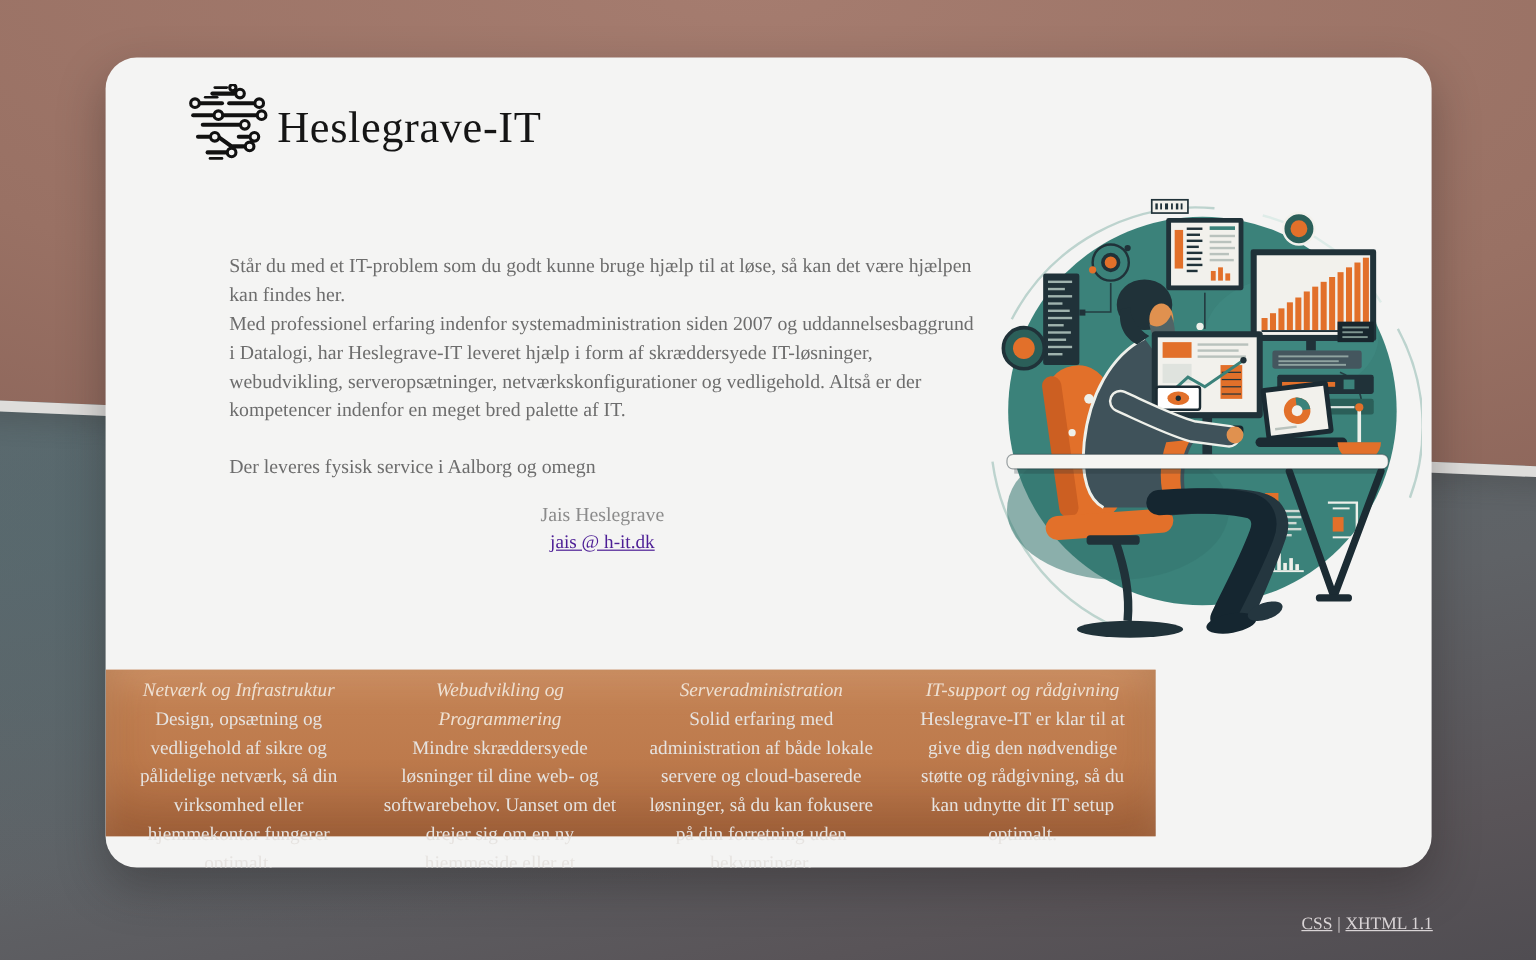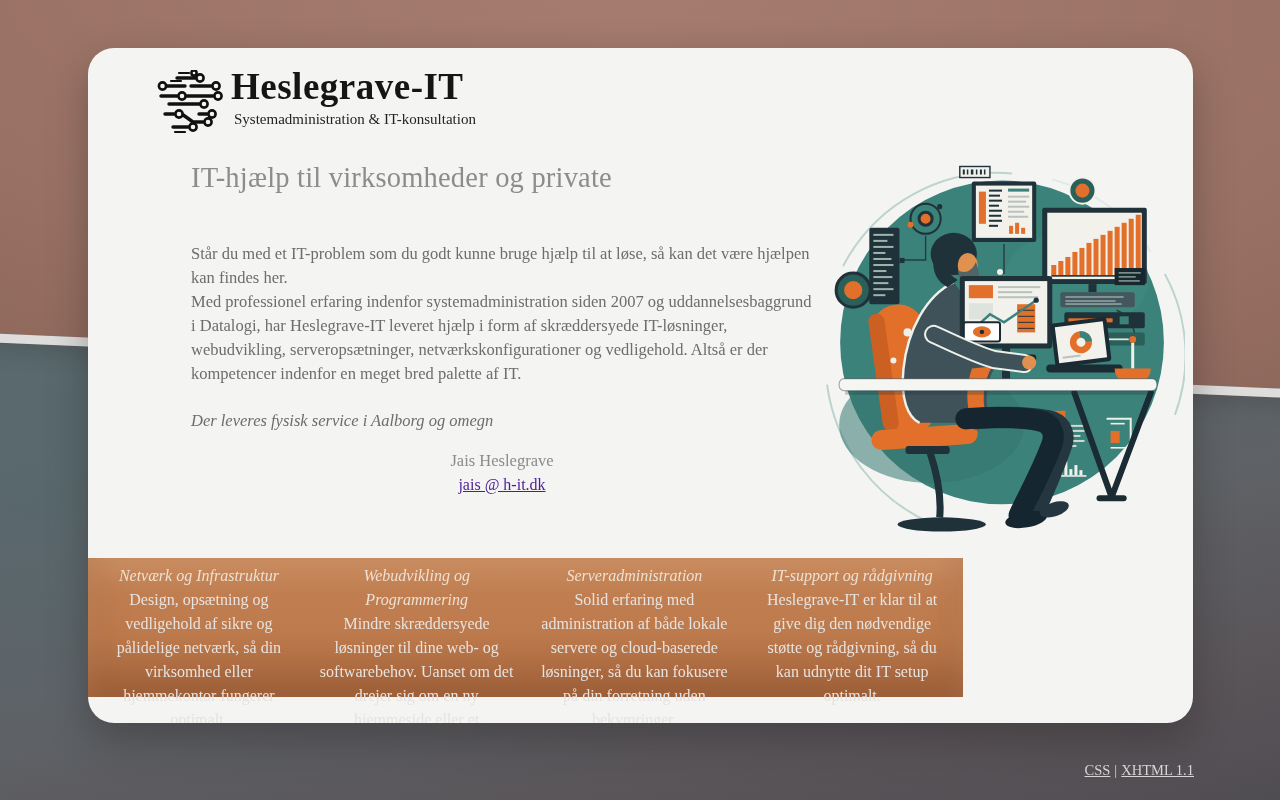--- a/index.html
+++ b/index.html
@@ -29,29 +29,29 @@
 
   
   .card {
     position:absolute; left:88px; top:48px; width:1105px; height:675px;
     background:#f4f4f3; border-radius:26px; overflow:hidden;
     box-shadow:0 16px 38px rgba(35,30,30,.35);
   }
 
   .brand-row { position:absolute; left:67px; top:18px; display:flex; align-items:flex-start; gap:6px; }
   .brand-logo { width:70px; height:66px; margin-top:4px; }
-  .brand-title { font-size:37px; font-weight:bold; color:#151515; letter-spacing:.5px; line-height:1.15; }
+  .brand-title { font-size:37px; font-weight:normal; color:#151515; letter-spacing:.5px; line-height:1.15;margin-top:20px; }
   .brand-subtitle { font-size:15px; color:#232323; margin-top:2px; margin-left:3px; }
 
   .hero-text { position:absolute; left:103px; top:114px; width:622px; }
   .hero-heading { font-size:28.5px; font-weight:400; color:#8c8c8c; margin-bottom:17px; letter-spacing:.2px; }
   .hero-intro, .hero-service-area {
     font-size:16.5px; color:#6d6d6d; line-height:24px; white-space:pre-line;margin-top:48px;
   }
-  .hero-service-area { margin-top:23px;font-style:italic; }
+  .hero-service-area { margin-top:23px; }
   .contact-block { margin-top:16px; text-align:center; line-height:24px; }
   .contact-name { font-size:16.5px; color:#8b8b8b; }
   .email-link { font-size:16px; color:#4c1d95; text-decoration:underline; }
 
   .illustration-wrap { position:absolute; left:725px; top:113px; width:372px; height:388px; }
 
   
   .services-band {
     position:absolute; left:0; top:510px; width:875px; height:139px;
     background:linear-gradient(180deg, #c48355 0%, #bd7a4c 55%, #ac6a41 100%);
@@ -111,26 +111,24 @@
           <circle cx="49" cy="34" r="3.6"></circle>
         <circle cx="24" cy="44" r="3.6"></circle>
           <circle cx="53" cy="52" r="3.6"></circle>
           <circle cx="38" cy="57" r="3.6"></circle>
         <circle cx="57" cy="44" r="3.6"></circle>
           <circle cx="39" cy="3" r="2.6"></circle>
       </g>
     </svg>
     <div>
       <div class="brand-title">Heslegrave-IT</div>
-      <div class="brand-subtitle">Systemadministration &amp; IT-konsultation</div>
     </div>
   </div>
 
   <div class="hero-text">
-    <h1 class="hero-heading">IT-hjælp til virksomheder og private</h1>
     <p class="hero-intro">Står du med et IT-problem som du godt kunne bruge hjælp til at løse, så kan det være hjælpen kan findes her.
 Med professionel erfaring indenfor systemadministration siden 2007 og uddannelsesbaggrund i Datalogi, har Heslegrave-IT leveret hjælp i form af skræddersyede IT-løsninger, webudvikling, serveropsætninger, netværkskonfigurationer og vedligehold. Altså er der kompetencer indenfor en meget bred palette af IT.</p>
     <p class="hero-service-area">Der leveres fysisk service i Aalborg og omegn</p>
     <div class="contact-block">
       <div class="contact-name">Jais Heslegrave</div>
       <a class="email-link" href="#">jais @ h-it.dk</a>
     </div>
   </div>
 
   <div class="illustration-wrap">

